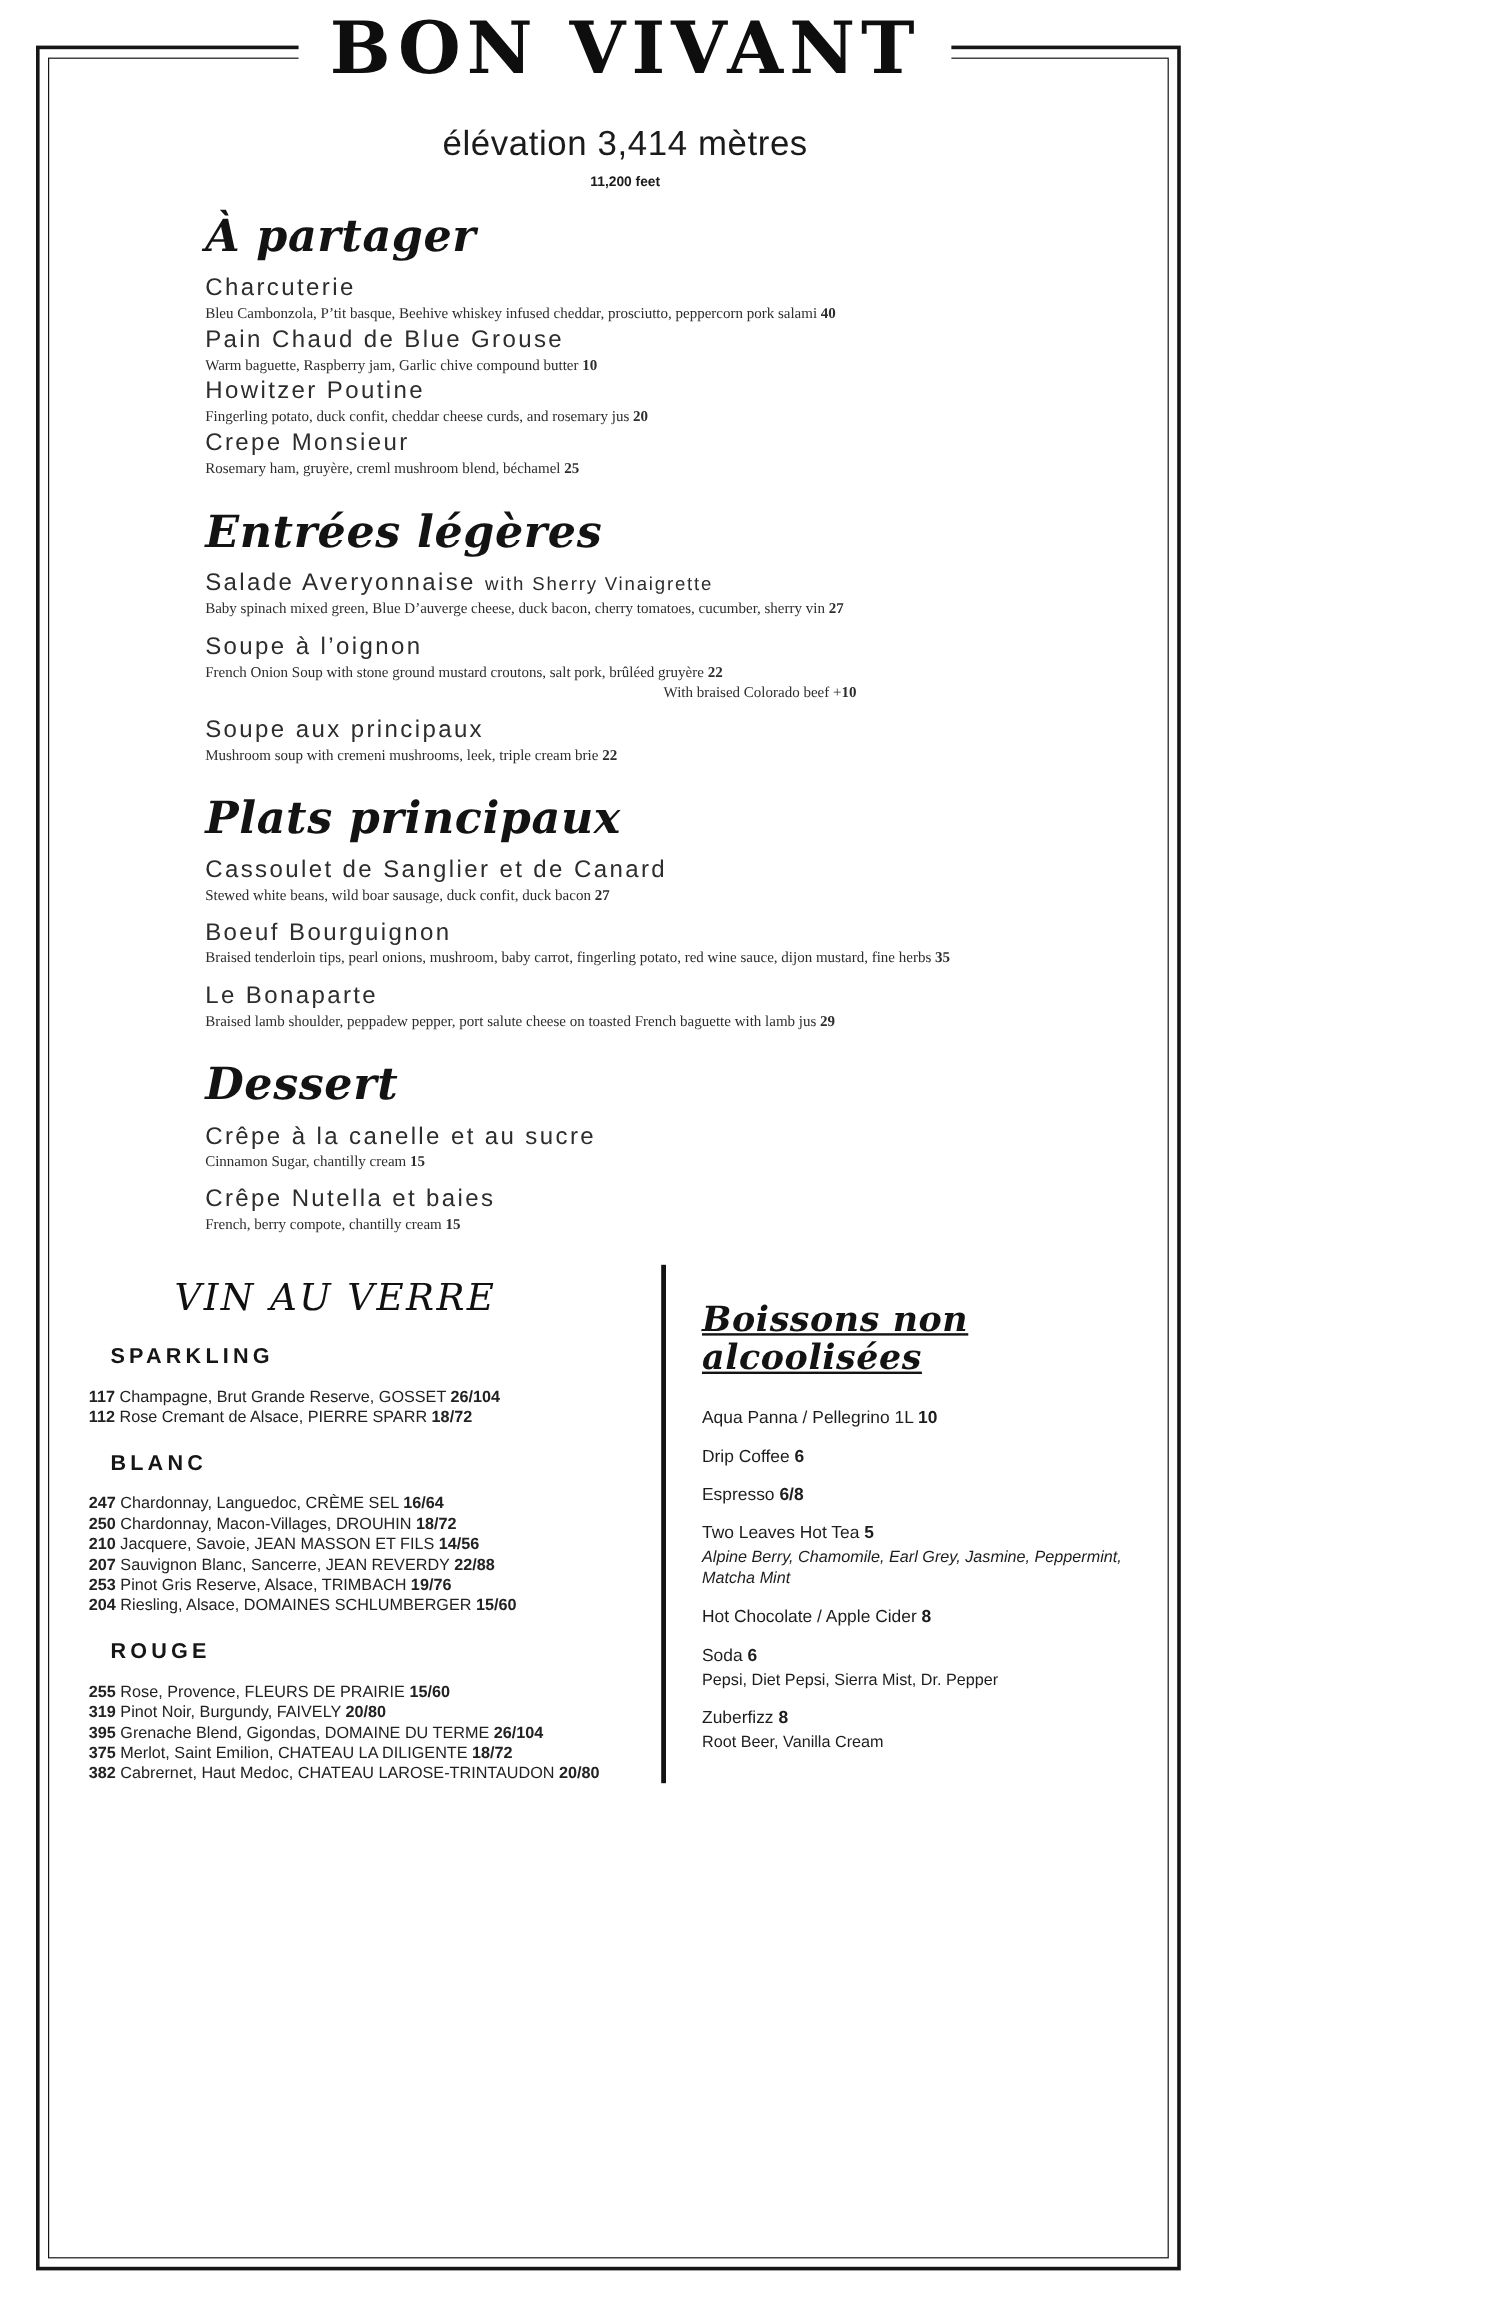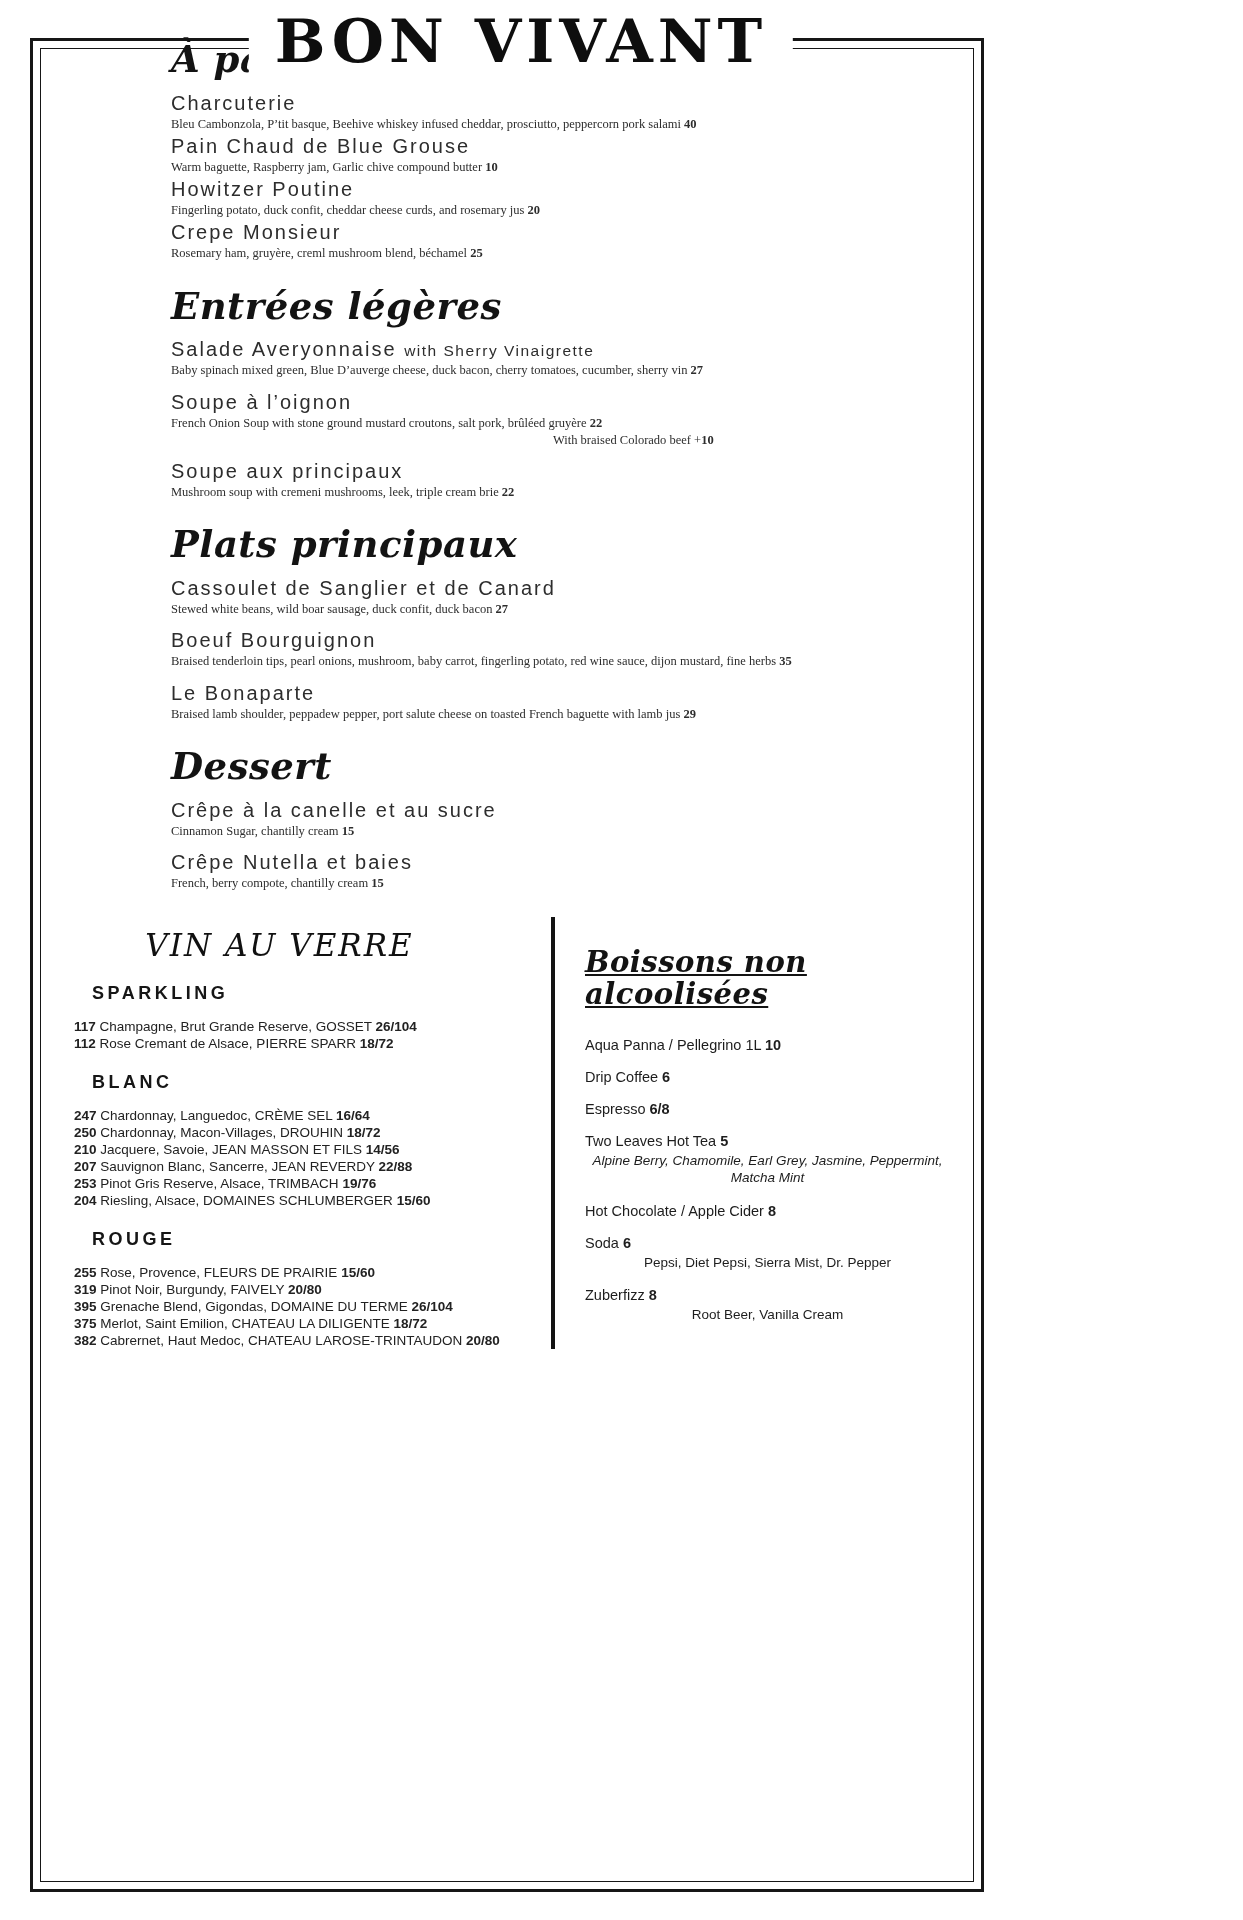--- a/index.html
+++ b/index.html
@@ -38,34 +38,35 @@
   .wine-heading { font-family:"DejaVu Serif", serif; font-style:italic; font-weight:400; font-size:31px; letter-spacing:2px; text-align:center; margin:10px 50px 20px 0; color:#101010; }
   .wine-label { font-size:18px; font-weight:700; letter-spacing:3.5px; margin:20px 0 14px 18px; color:#161616; }
   .wine-line { font-size:13.5px; line-height:17px; color:#222; }
   .wine-num { font-weight:700; }
 
   .v-divider { width:4px; background:#131313; flex:0 0 auto; }
 
   .drinks-col { padding-left:30px; width:395px; }
   .drinks-heading { font-size:29px; margin:30px 0 26px; letter-spacing:0.5px;text-decoration:underline; }
   .drink { margin-bottom:16px; font-size:14.5px; color:#1d1d1d; }
-  .drink-sub { font-size:13.5px; margin-top:3px; line-height:1.3;text-align:center; }
+  .drink-sub { font-size:13.5px; margin-top:3px; line-height:1.3; }
   .italic { font-style:italic; }
 </style>
 </head>
 <body>
 
 <div class="sheet">
   <div class="frame-outer"></div>
   <div class="frame-inner"></div>
 
   <div class="inner">
     <div class="title-box">
       <h1 class="title">BON VIVANT</h1>
     </div>
+    <div class="subtitle">élévation 3,414 mètres</div>
     <div class="feet">11,200 feet</div>
 
     <main class="menu-main">
 
       <section class="menu-section tight">
         <h2 class="script-heading">À partager</h2>
         <div class="item">
           <div class="item-name">Charcuterie</div>
           <div class="item-desc"><span>Bleu Cambonzola, P’tit basque, Beehive whiskey infused cheddar, prosciutto, peppercorn pork salami</span> <b class="price">40</b></div>
         </div>

